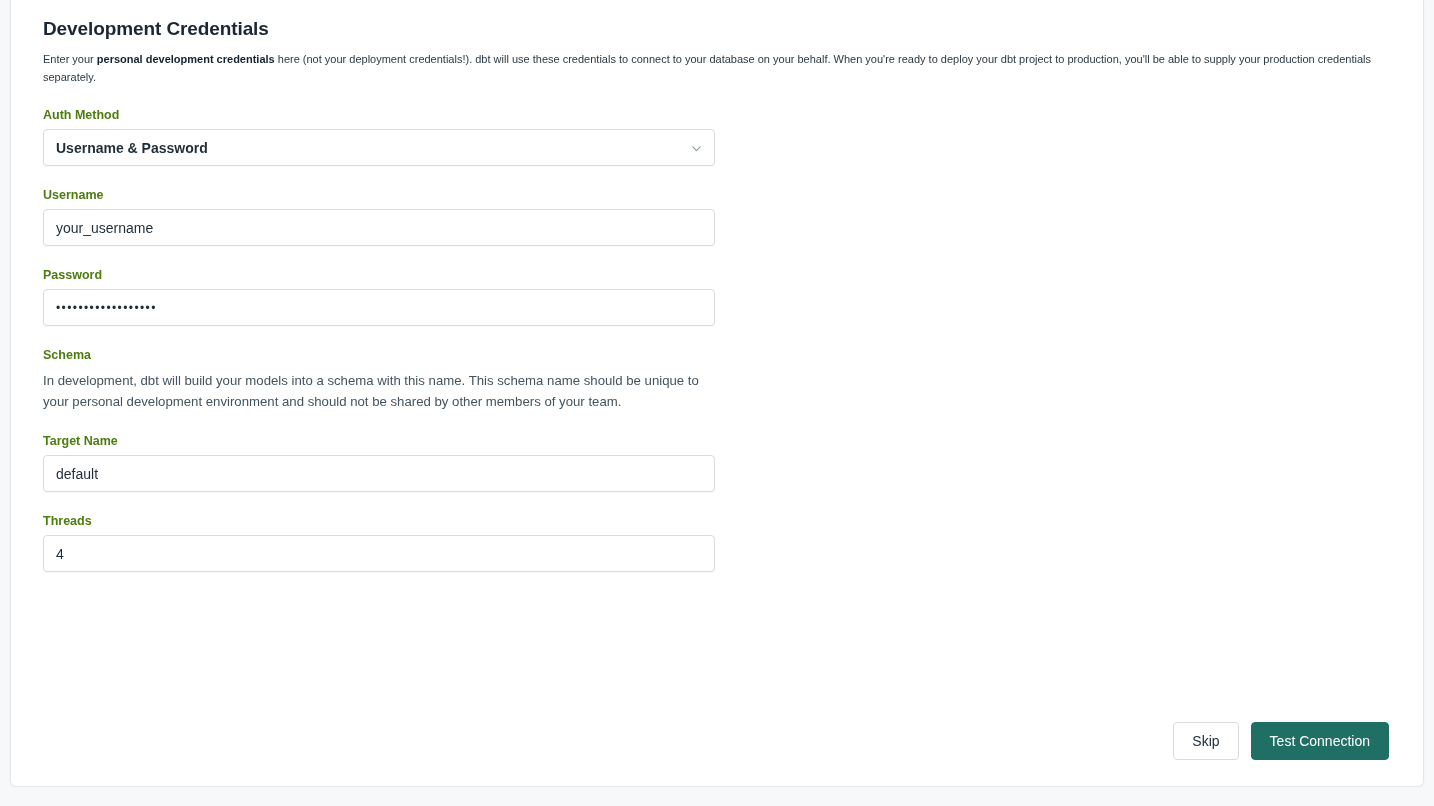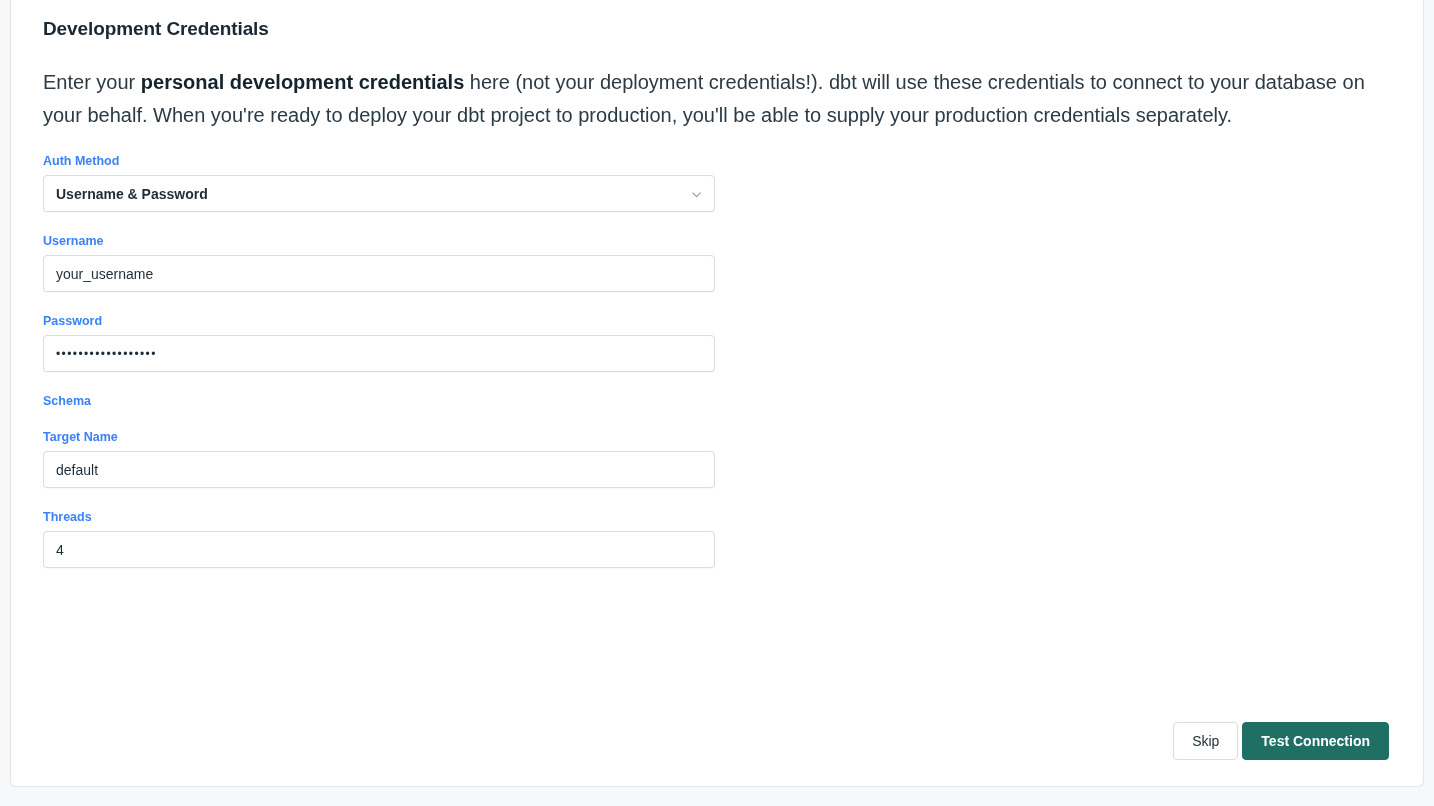--- a/index.html
+++ b/index.html
@@ -38,36 +38,36 @@
   }
   .title {
     font-size: 19px;
     font-weight: bold;
     color: #1b2733;
     margin: 0;
     padding-top: 18px;
     letter-spacing: -0.1px;
   }
   .intro {
-    margin-top: 26px;
-    font-size: 20px;
+    margin-top: 10px;
+    font-size: 11px;
     line-height: 1.65;
     color: #2b3a45;
     max-width: 1340px;
   }
   .intro b { font-weight: bold; color: #15232e; }
 
   .field {
     margin-top: 22px;
     width: 672px;
   }
   .field-label {
     font-size: 12.5px;
     font-weight: bold;
-    color: #3b82f6;
+    color: #4d7c0f;
     margin-bottom: 7px;
     display: block;
   }
   .control {
     position: relative;
     width: 672px;
     height: 37px;
     border: 1px solid #d7dcdf;
     border-radius: 4px;
     background: #ffffff;
@@ -103,21 +103,21 @@
     font-size: 13.2px;
     line-height: 1.55;
     color: #44545f;
   }
   .actions {
     position: absolute;
     right: 34px;
     bottom: 26px;
     display: flex;
     align-items: center;
-    gap: 4px;
+    gap: 12px;
   }
   .btn {
     font-family: "Liberation Sans", sans-serif;
     font-size: 14px;
     border-radius: 4px;
     cursor: pointer;
     display: inline-flex;
     align-items: center;
     justify-content: center;
     height: 38px;
@@ -126,21 +126,21 @@
   .btn-secondary {
     background: #ffffff;
     color: #22313c;
     border: 1px solid #d7dcdf;
     min-width: 62px;
   }
   .btn-primary {
     background: #1f6f65;
     color: #ffffff;
     border: 1px solid #1f6f65;
-    font-weight: bold;
+    font-weight: normal;
     text-align: right;
   }
   .bottom-strip {
     position: absolute;
     left: 0;
     bottom: 0;
     width: 1434px;
     height: 19px;
     background: #f7f8f9;
   }
@@ -177,20 +177,21 @@
 
       <div class="field">
         <label class="field-label">Password</label>
         <div class="control">
           <span class="pwd">••••••••••••••••••</span>
         </div>
       </div>
 
       <div class="field">
         <label class="field-label">Schema</label>
+        <div class="helper">In development, dbt will build your models into a schema with this name. This schema name should be unique to your personal development environment and should not be shared by other members of your team.</div>
       </div>
 
       <div class="field">
         <label class="field-label">Target Name</label>
         <div class="control">
           <span>default</span>
         </div>
       </div>
 
       <div class="field">

